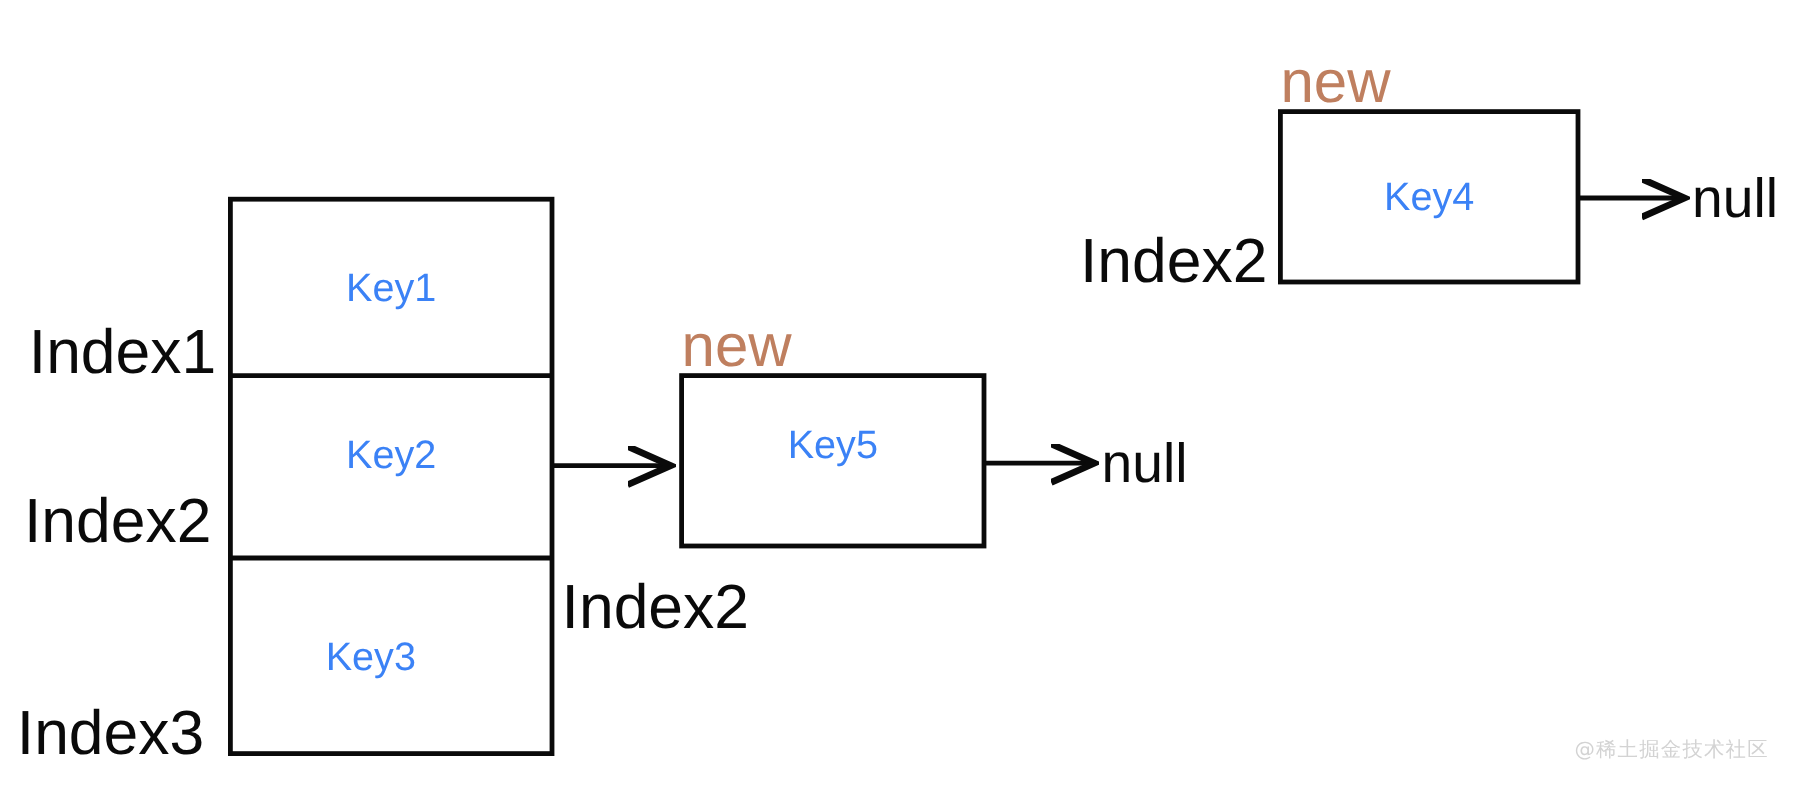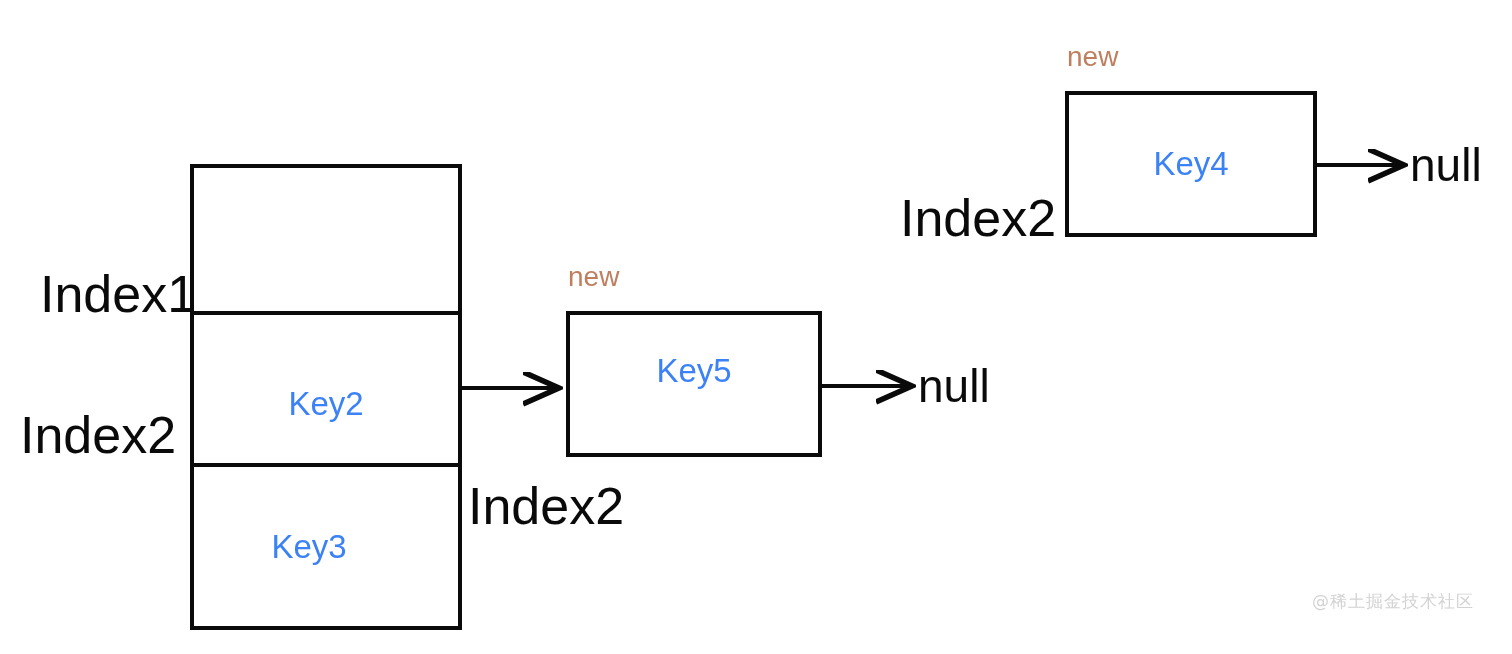--- a/index.html
+++ b/index.html
@@ -36,21 +36,21 @@
   .lbl-index {
     font-size: 52px;
   }
   .lbl-title {
     font-size: 46px;
   }
   .lbl-null {
     font-size: 46px;
   }
   .lbl-new {
-    font-size: 28px;
+    font-size: 50px;
     color: #bf7f5f;
   }
   .watermark {
     position: absolute;
     font-family: "DejaVu Sans", sans-serif;
     font-size: 17px;
     color: #d3d3d3;
     white-space: nowrap;
     letter-spacing: 1px;
   }
@@ -88,41 +88,43 @@
     <rect x="568" y="313" width="252" height="142" fill="#ffffff" stroke="#0a0a0a" stroke-width="4"></rect>
 
     <line x1="820" y1="386" x2="912" y2="386" stroke="#0a0a0a" stroke-width="4" marker-end="url(#arrowhead)"></line>
 
     <rect x="1067" y="93" width="248" height="142" fill="#ffffff" stroke="#0a0a0a" stroke-width="4"></rect>
 
     <line x1="1315" y1="165" x2="1404" y2="165" stroke="#0a0a0a" stroke-width="4" marker-end="url(#arrowhead)"></line>
   </svg>
 
 
-  <div class="lbl lbl-index" style="left:24px; top:268px;margin-left:16px;">Index1</div>
+  <div class="lbl lbl-index" style="left:24px; top:268px;">Index1</div>
 
   <div class="lbl lbl-index" style="left:20px; top:409px;">Index2</div>
 
+  <div class="lbl lbl-index" style="left:14px; top:585px;">Index3</div>
 
+  <div class="cell-text" style="left:192px; top:166px; width:268px; height:147px;">Key1</div>
 
-  <div class="cell-text" style="left:192px; top:328px; width:268px; height:152px;">Key2</div>
+  <div class="cell-text" style="left:192px; top:303px; width:268px; height:152px;">Key2</div>
 
   <div class="cell-text" style="left:175px; top:465px; width:268px; height:163px;">Key3</div>
 
   <div class="lbl lbl-index" style="left:468px; top:480px;">Index2</div>
 
   <div class="lbl lbl-new" style="left:568px; top:263px;">new</div>
 
   <div class="cell-text" style="left:568px; top:300px; width:252px; height:142px;">Key5</div>
 
   <div class="lbl lbl-null" style="left:918px; top:363px;">null</div>
 
   <div class="lbl lbl-index" style="left:900px; top:192px;">Index2</div>
 
   <div class="lbl lbl-new" style="left:1067px; top:43px;">new</div>
 
   <div class="cell-text" style="left:1067px; top:93px; width:248px; height:142px;">Key4</div>
 
   <div class="lbl lbl-null" style="left:1410px; top:142px;">null</div>
 
-  <div class="watermark" style="left:1312px; top:590px;">@稀土掘金技术社区</div>
+  <div class="watermark" style="left:1312px; top:613px;">@稀土掘金技术社区</div>
 
 </div>
 
 </body></html>

